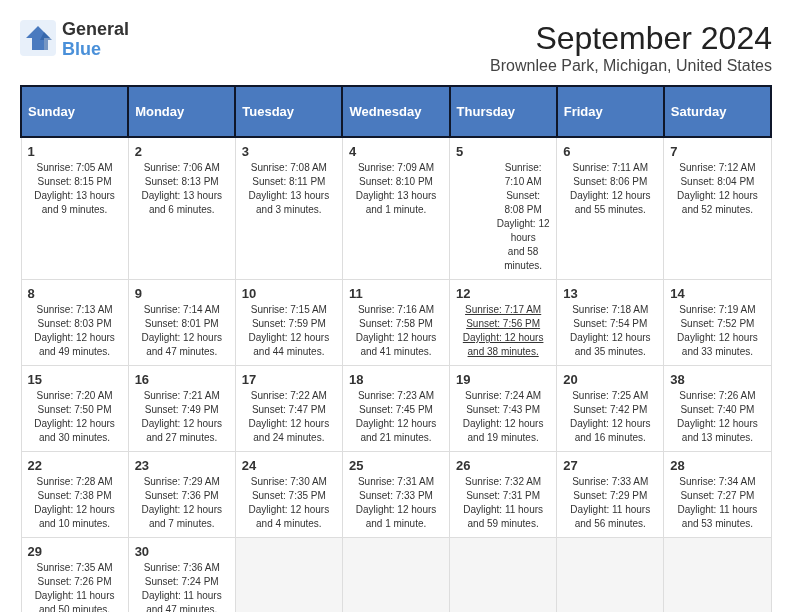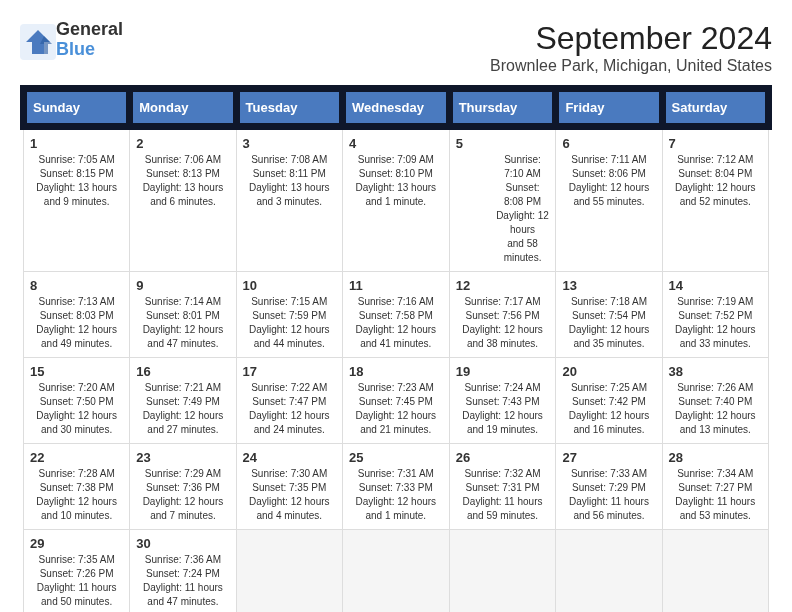--- a/index.html
+++ b/index.html
@@ -11,21 +11,22 @@
       padding: 20px;
     }
     .header {
       display: flex;
       justify-content: space-between;
       align-items: flex-start;
       margin-bottom: 10px;
     }
     .logo {
       display: flex;
-      align-items: flex-end;
+      align-items: flex-start;
+      gap: 6px;
     }
     .logo-text {
       display: flex;
       flex-direction: column;
       font-size: 18px;
       font-weight: bold;
       line-height: 1.1;
     }
     .logo-text span:first-child { color: #333; }
     .logo-text span:last-child { color: #4a90d9; }
@@ -48,25 +49,25 @@
     }
     .calendar {
       width: 100%;
       border-collapse: collapse;
     }
     .calendar thead tr {
       background: #4a7abf;
       color: white;
     }
     .calendar thead th {
-      padding: 8px 6px;
+      padding: 17px 6px;
       font-size: 13px;
       font-weight: bold;
       text-align: left;
-      border: 7px solid #0f172a;
+      border: 2px solid #0f172a;
     }
     .calendar tbody tr {
       border-bottom: 1px solid #ccc;
     }
     .calendar tbody td {
       padding: 6px;
       vertical-align: top;
       border: 1px solid #ddd;
       font-size: 10.5px;
       color: #333;
@@ -199,21 +200,21 @@
         </td>
         <td>
           <span class="day-number">11</span>
           <div class="day-info" style="white-space: pre-line;">Sunrise: 7:16 AM
 Sunset: 7:58 PM
 Daylight: 12 hours
 and 41 minutes.</div>
         </td>
         <td>
           <span class="day-number">12</span>
-          <div class="day-info" style="white-space: pre-line;">Sunrise: 7:17 AM
+          <div class="day-info" style="white-space: pre-line; text-decoration: underline;">Sunrise: 7:17 AM
 Sunset: 7:56 PM
 Daylight: 12 hours
 and 38 minutes.</div>
         </td>
         <td>
           <span class="day-number">13</span>
           <div class="day-info" style="white-space: pre-line;">Sunrise: 7:18 AM
 Sunset: 7:54 PM
 Daylight: 12 hours
 and 35 minutes.</div>

